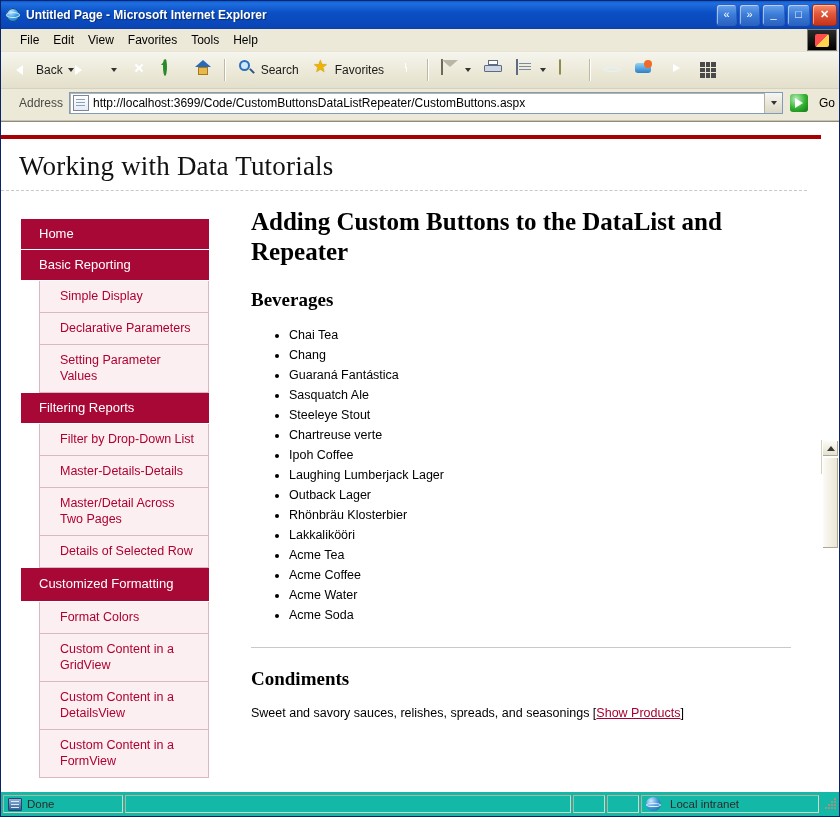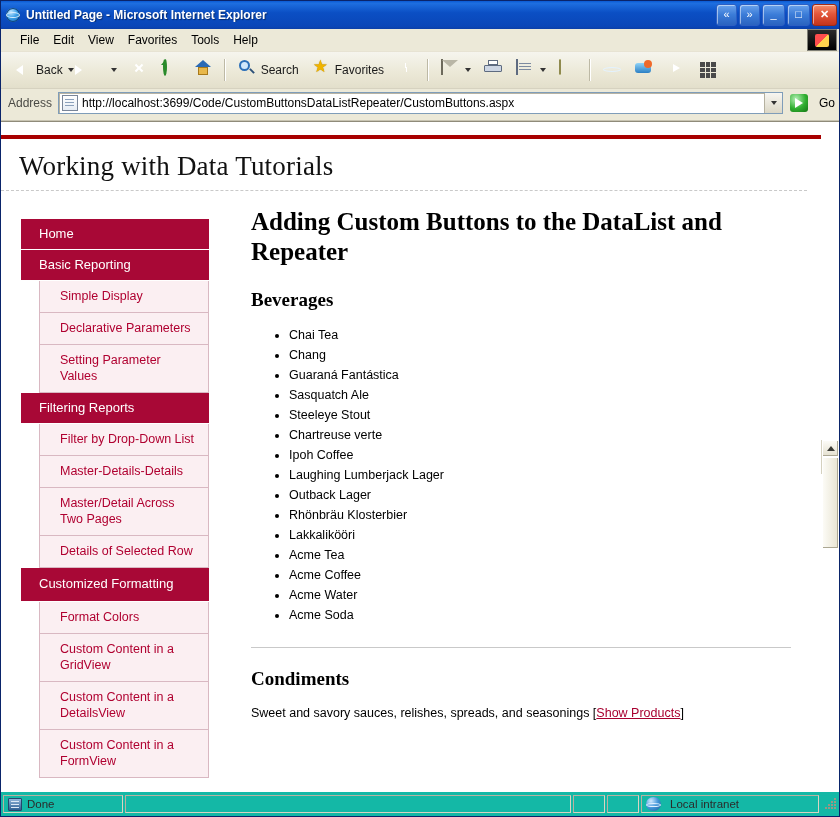--- a/index.html
+++ b/index.html
@@ -408,21 +408,21 @@
     background: #4a4a4a;
     display: block;
   }
 
   
   .addressbar {
     height: 28px;
     background: #ece9d8;
     display: flex;
     align-items: center;
-    padding: 0 4px 3px 7px;
+    padding: 0 4px 3px 18px;
     border-bottom: 1px solid #c8c4b2;
     flex: none;
   }
   .addr-label {
     font-size: 12px;
     color: #4a4a45;
     margin-right: 6px;
   }
   .addr-field {
     flex: 1;

